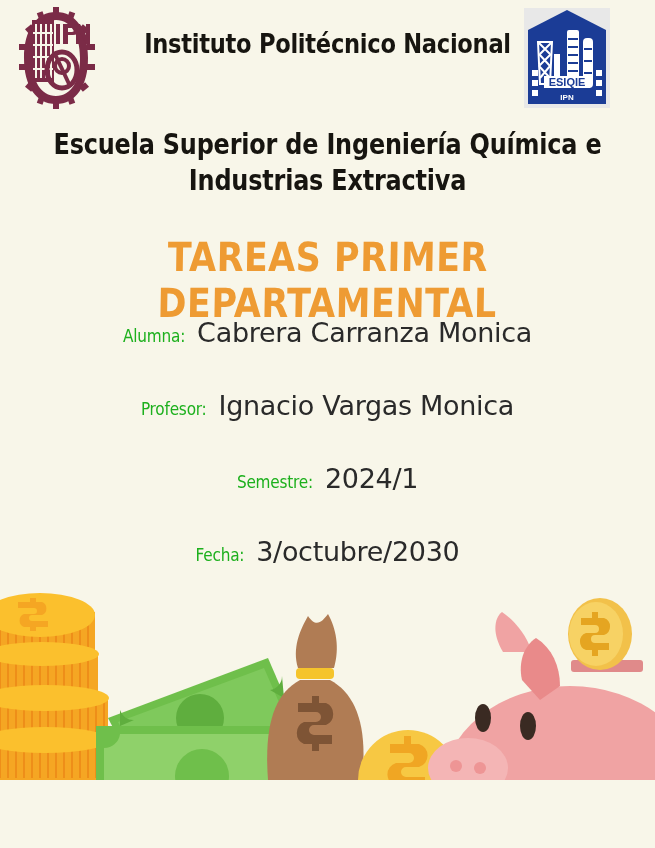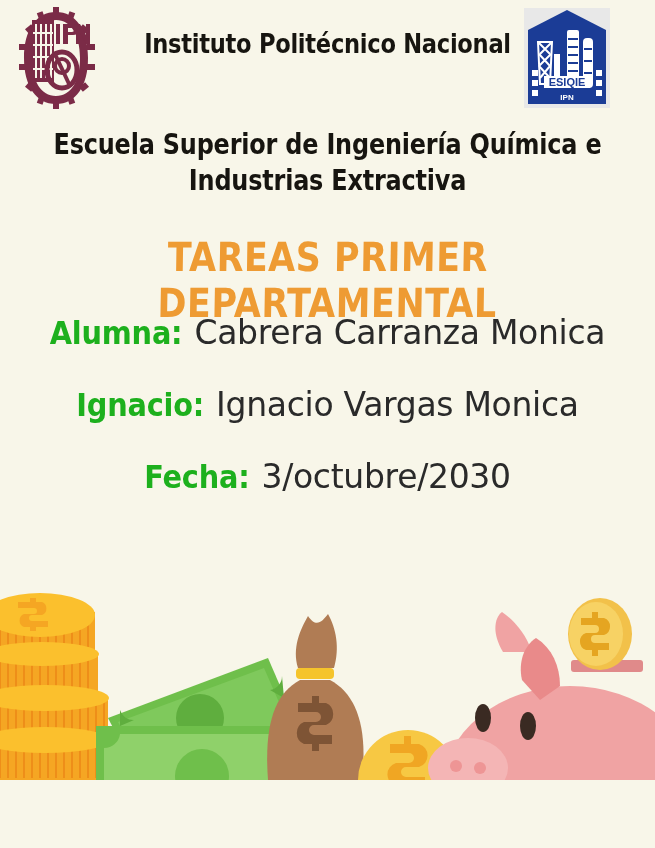--- a/index.html
+++ b/index.html
@@ -97,30 +97,30 @@
   .info-line {
     width: 655px;
     text-align: center;
     font-size: 25px;
     line-height: 30px;
     margin-bottom: 40px;
     white-space: nowrap;
   }
   .info-label {
     font-family: "DejaVu Sans Condensed", "Liberation Sans Narrow", "Liberation Sans", sans-serif;
-    font-weight: bold;
+    font-weight: normal;
     color: #1DB01D;
-    font-size: 32px;
+    font-size: 17px;
     letter-spacing: -0.2px;
   }
   .info-value {
     font-family: "DejaVu Sans", "Liberation Sans", sans-serif;
     font-weight: 400;
     color: #2A2A2A;
-    font-size: 33px;
+    font-size: 27px;
     letter-spacing: -0.3px;
     margin-left: 5px;
     margin-top: 36px;
   }
 
   
   .illustration {
     position: absolute;
     left: 0;
     bottom: 0;
@@ -248,24 +248,28 @@
 
   <div class="info-list">
 
     <div class="info-line">
       <span class="info-label">Alumna:</span>
       <span class="info-value">Cabrera Carranza Monica</span>
     </div>
 
 
     <div class="info-line">
-      <span class="info-label">Ignacio:</span>
+      <span class="info-label">Profesor:</span>
       <span class="info-value">Ignacio Vargas Monica</span>
     </div>
 
+    <div class="info-line">
+      <span class="info-label">Semestre:</span>
+      <span class="info-value">2024/1</span>
+    </div>
 
     <div class="info-line">
       <span class="info-label">Fecha:</span>
       <span class="info-value">3/octubre/2030</span>
     </div>
   </div>
 
   <div class="illustration">
     <svg viewBox="0 0 655 190" xmlns="http://www.w3.org/2000/svg">
 

